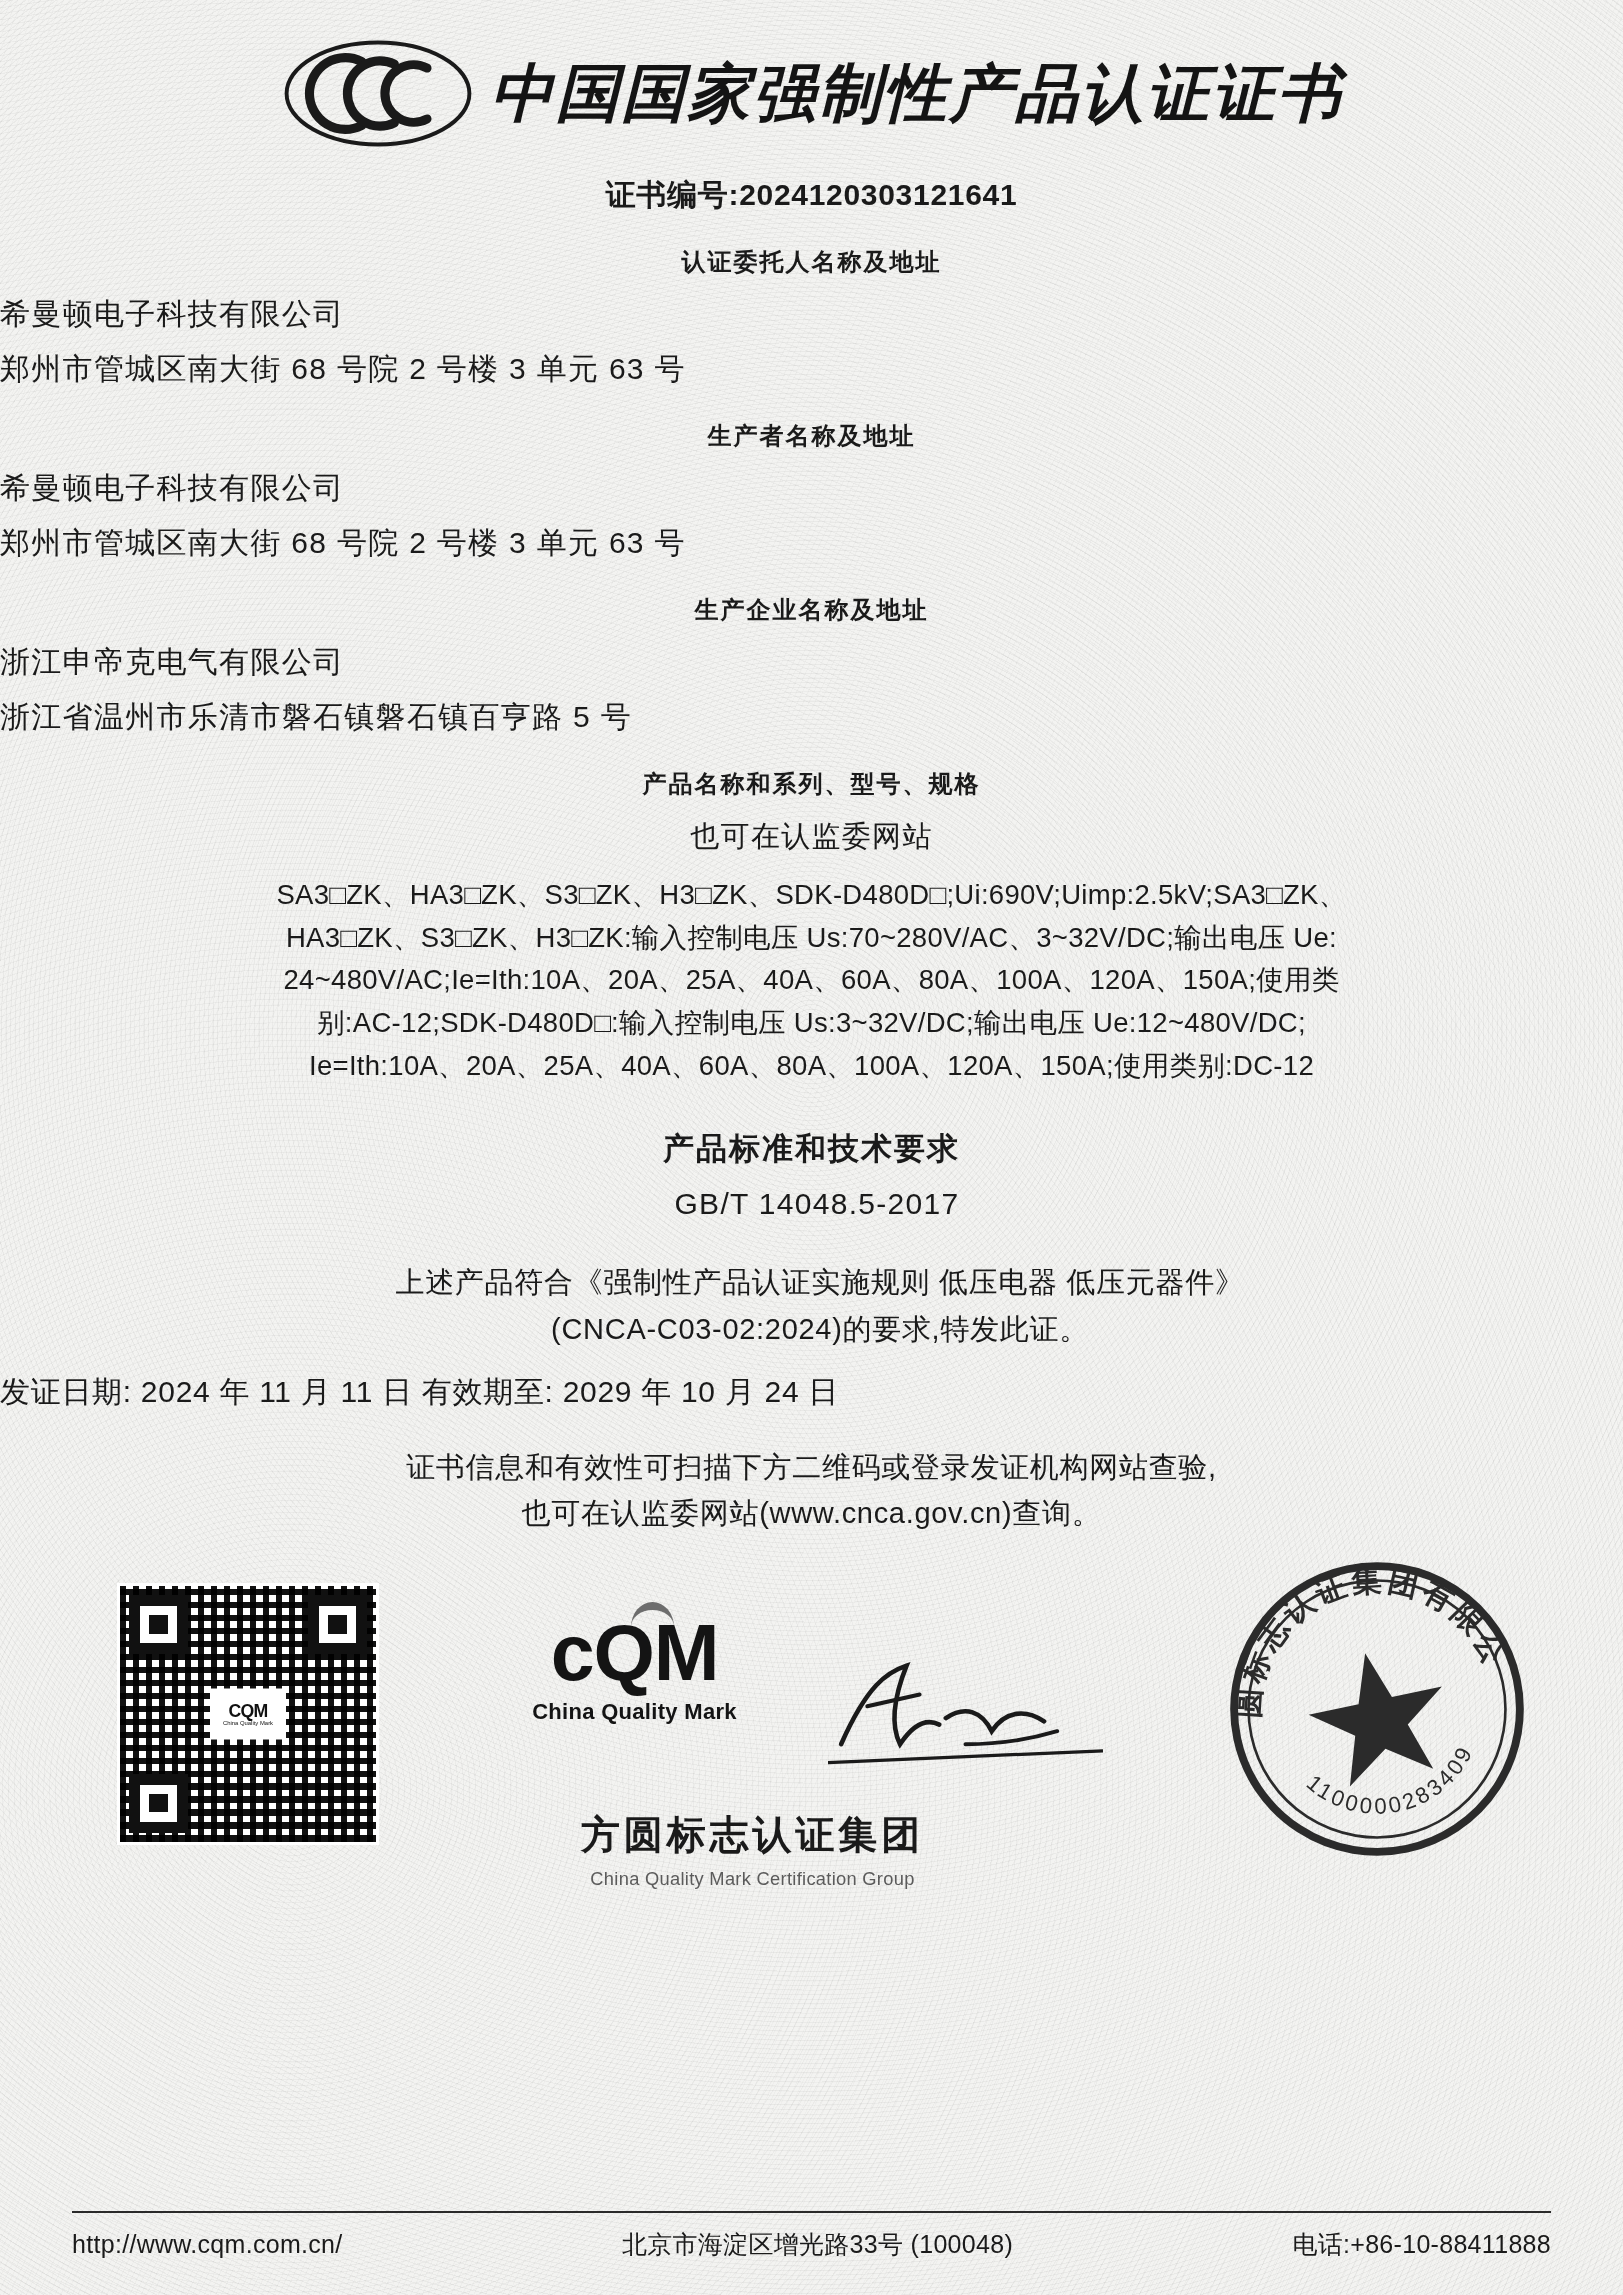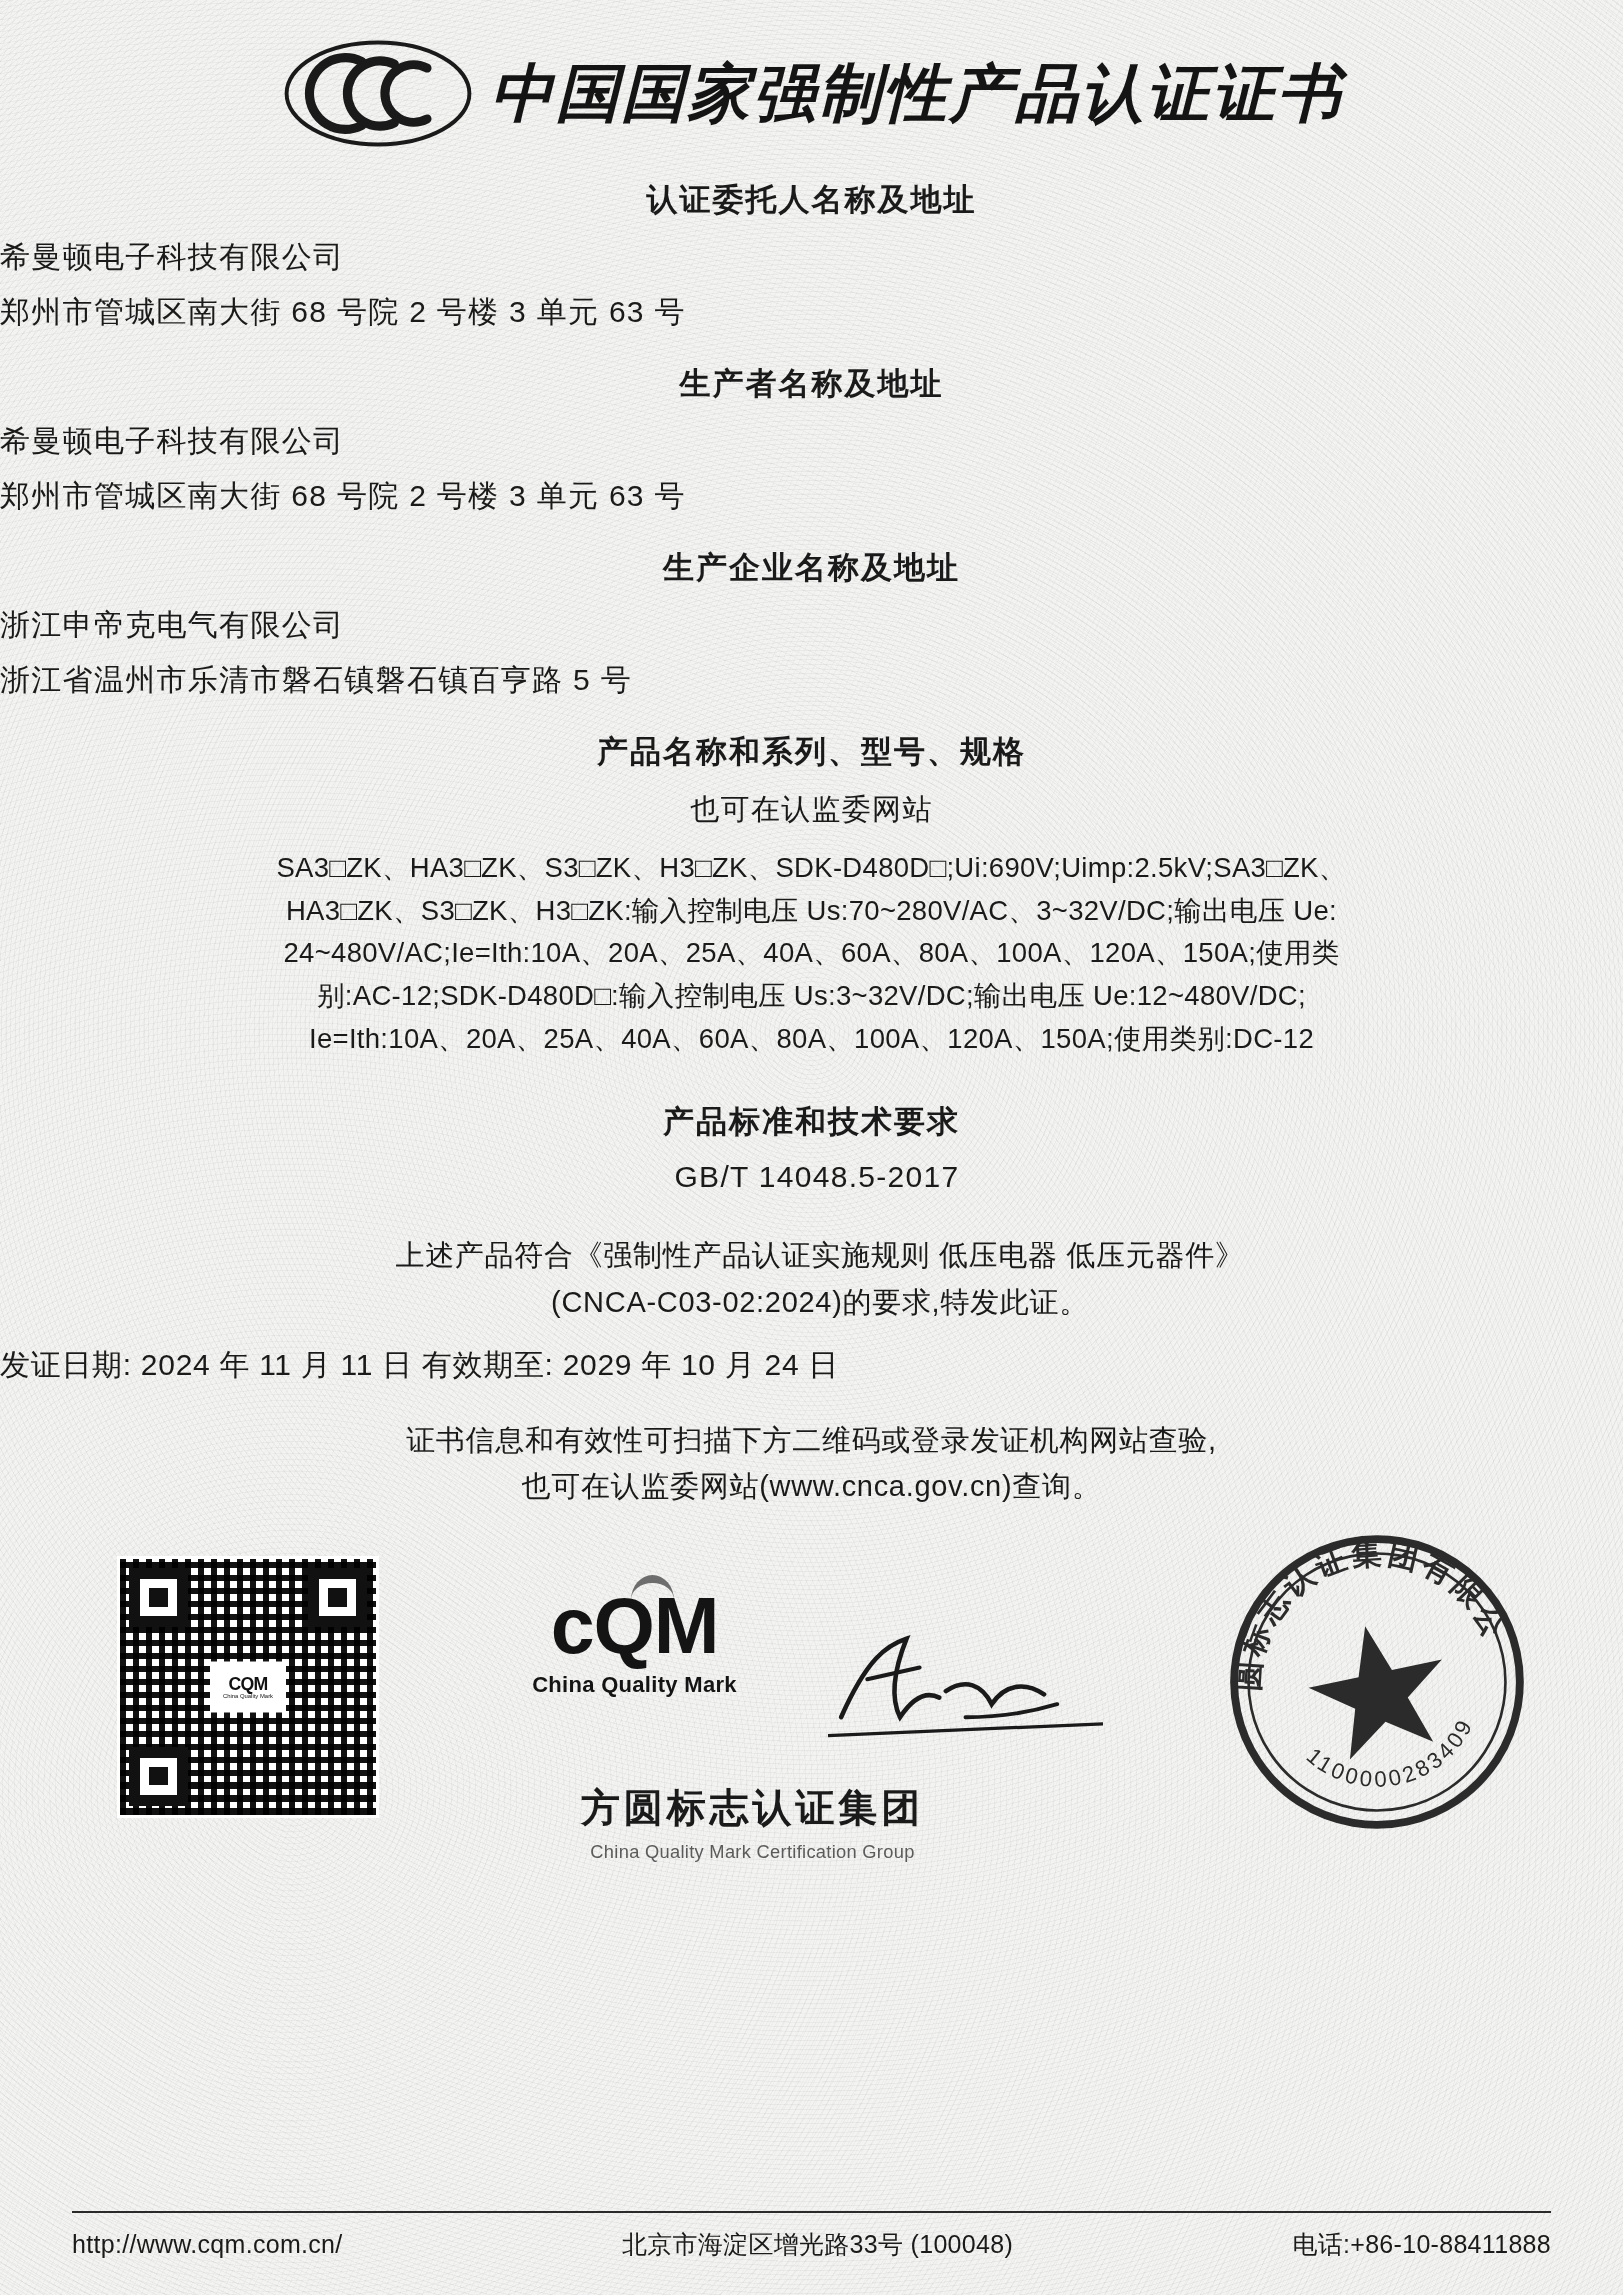--- a/index.html
+++ b/index.html
@@ -48,21 +48,21 @@
   .cert-number {
     text-align: center;
     font-size: 30px;
     font-weight: bold;
     margin-top: 26px;
     letter-spacing: 0.7px;
   }
 
   .section-heading {
     text-align: center;
-    font-size: 31px;
+    font-size: 24px;
     font-weight: bold;
     letter-spacing: 2px;
     margin-top: 30px;
   }
   .section-line {
     text-align: left;
     font-size: 30px;
     margin-top: 15.7px;
     letter-spacing: 1.3px;
   }
@@ -281,20 +281,21 @@
   <div class="header">
     <svg class="ccc-mark" viewBox="0 0 300 170">
       <ellipse cx="150" cy="85" rx="140" ry="78" fill="none" stroke="#1a1a1a" stroke-width="6"></ellipse>
       <path d="M125 36 A55 55 0 1 0 125 134" fill="none" stroke="#1a1a1a" stroke-width="14" stroke-linecap="round"></path>
       <path d="M175 40 A50 50 0 1 0 175 130" fill="none" stroke="#1a1a1a" stroke-width="14" stroke-linecap="round"></path>
       <path d="M225 46 A44 44 0 1 0 225 124" fill="none" stroke="#1a1a1a" stroke-width="14" stroke-linecap="round"></path>
     </svg>
     <div class="cert-title">中国国家强制性产品认证证书</div>
   </div>
 
+  <div class="cert-number">证书编号:2024120303121641</div>
 
   <div class="section-heading">认证委托人名称及地址</div>
   <div class="section-line">希曼顿电子科技有限公司</div>
   <div class="section-line tight">郑州市管城区南大街 68 号院 2 号楼 3 单元 63 号</div>
 
   <div class="section-heading">生产者名称及地址</div>
   <div class="section-line">希曼顿电子科技有限公司</div>
   <div class="section-line tight">郑州市管城区南大街 68 号院 2 号楼 3 单元 63 号</div>
 
   <div class="section-heading">生产企业名称及地址</div>

